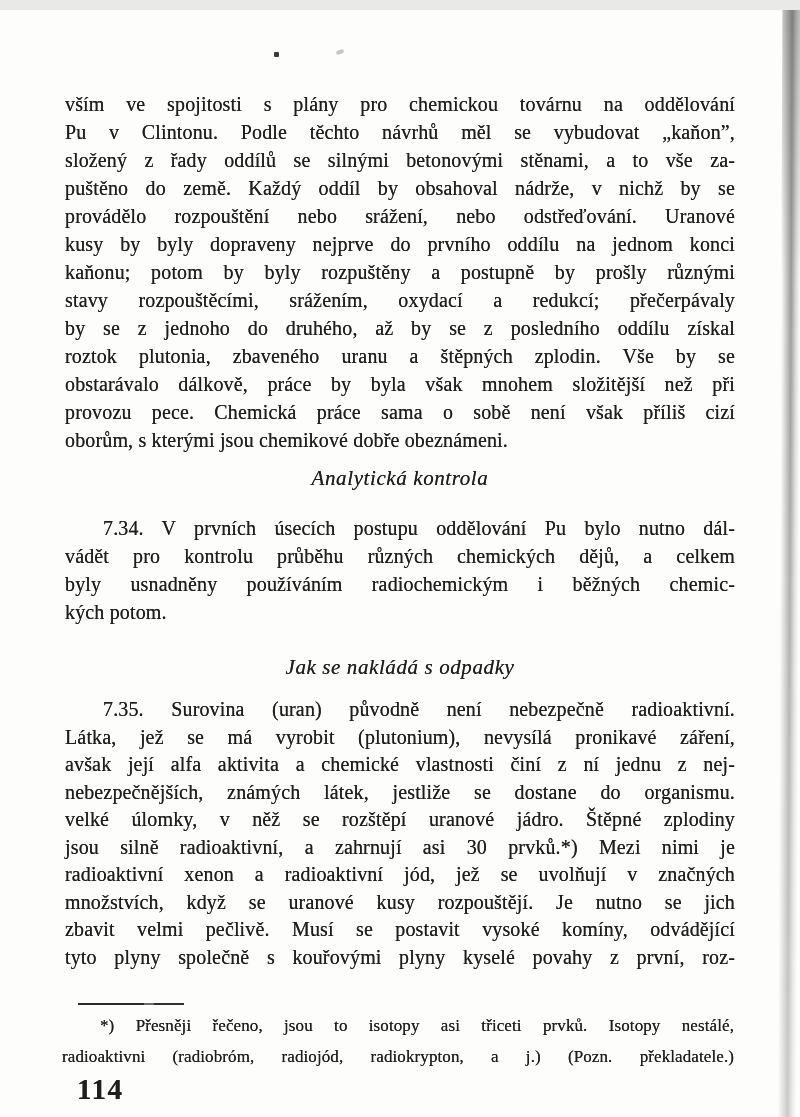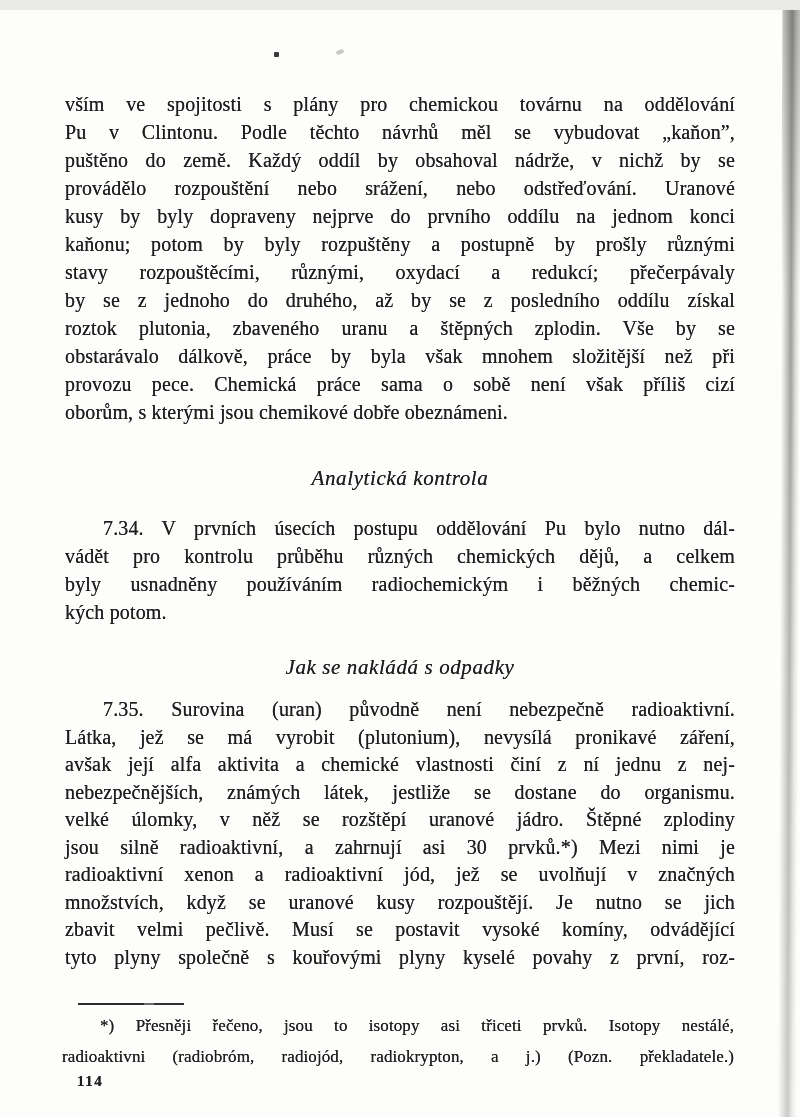--- a/index.html
+++ b/index.html
@@ -24,21 +24,21 @@
     text-align:center; font-style:italic;
     font-size:21px; letter-spacing:0.6px;
   }
   .footnote { left:62px; width:672px; font-size:17px; line-height:30.5px; letter-spacing:0.1px; }
   .footnote-rule {
     position:absolute; left:78px; top:993px; width:106px; height:2px;
     background:linear-gradient(to right,#2b2b2b 0 62%, #6a6a6a 62% 72%, #303030 72% 100%);
   }
   .page-number {
     position:absolute; left:77px; top:1063px;
-    font-size:15px; font-weight:bold; letter-spacing:1.5px;
+    font-size:29px; font-weight:bold; letter-spacing:1.5px;
   }
   
   .gutter {
     position:absolute; top:0; right:1px; width:19px; height:1117px;
     background:linear-gradient(to right, rgba(255,255,255,0) 0%, rgba(125,125,122,0.80) 52%, rgba(165,165,162,0.40) 78%, rgba(255,255,255,0) 100%);
     transform:rotate(0.25deg);
   }
   .gutter::after {
     content:""; position:absolute; inset:0;
     background:linear-gradient(to bottom, rgba(70,70,68,0.30) 0%, rgba(255,255,255,0.05) 25%, rgba(255,255,255,0.30) 60%, rgba(255,255,255,0.50) 100%);
@@ -52,25 +52,26 @@
 
 <div class="page">
 
   <div class="gutter"></div>
   <div class="speck-dark"></div>
   <div class="speck-light"></div>
 
   <div class="block para" style="top:80px">
       <div class="ln">vším ve spojitosti s plány pro chemickou továrnu na oddělování</div>
       <div class="ln">Pu v Clintonu. Podle těchto návrhů měl se vybudovat „kaňon”,</div>
+      <div class="ln">složený z řady oddílů se silnými betonovými stěnami, a to vše za-</div>
       <div class="ln">puštěno do země. Každý oddíl by obsahoval nádrže, v nichž by se</div>
       <div class="ln">provádělo rozpouštění nebo srážení, nebo odstřeďování. Uranové</div>
       <div class="ln">kusy by byly dopraveny nejprve do prvního oddílu na jednom konci</div>
       <div class="ln">kaňonu; potom by byly rozpuštěny a postupně by prošly různými</div>
-      <div class="ln">stavy rozpouštěcími, různými, oxydací a redukcí; přečerpávaly</div>
+      <div class="ln">stavy rozpouštěcími, srážením, oxydací a redukcí; přečerpávaly</div>
       <div class="ln">by se z jednoho do druhého, až by se z posledního oddílu získal</div>
       <div class="ln">roztok plutonia, zbaveného uranu a štěpných zplodin. Vše by se</div>
       <div class="ln">obstarávalo dálkově, práce by byla však mnohem složitější než při</div>
       <div class="ln">provozu pece. Chemická práce sama o sobě není však příliš cizí</div>
       <div class="ln left">oborům, s kterými jsou chemikové dobře obeznámeni.</div>
     </div>
 
   <div class="heading" style="top:456px">Analytická kontrola</div>
 
   <div class="block para" style="top:504px">

